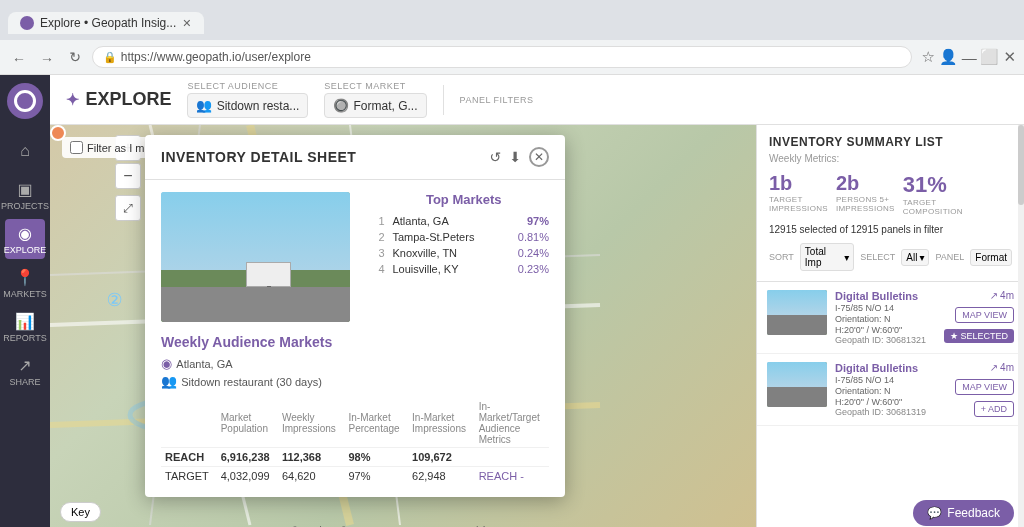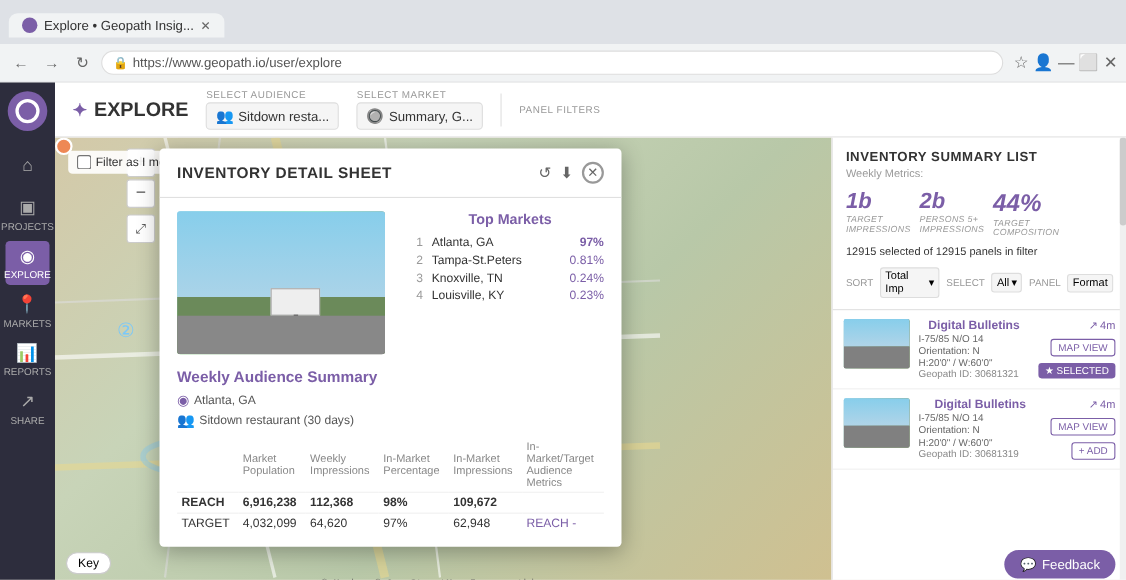--- a/index.html
+++ b/index.html
@@ -306,21 +306,21 @@
       flex-shrink: 0;
       position: relative;
     }
     .inventory-summary-header {
       padding: 10px 12px 6px;
       border-bottom: 1px solid #e0e0e0;
     }
     .inv-title { font-size: 12px; font-weight: bold; color: #333; letter-spacing: 0.5px; margin-bottom: 4px; }
     .inv-subtitle { font-size: 10px; color: #999; margin-bottom: 8px; }
     .inv-metrics { display: flex; gap: 8px; margin-bottom: 8px; }
-    .inv-metric { display: flex; flex-direction: column; font-style: italic; }
+    .inv-metric { display: flex; flex-direction: column; }
     .inv-metric-value { font-size: 20px; font-weight: bold; color: #7b5ea7; }
     .inv-metric-value.large { font-size: 22px; }
     .inv-metric-label { font-size: 8px; color: #999; text-transform: uppercase; letter-spacing: 0.3px; }
     .inv-selected-count { font-size: 10px; color: #333; margin-bottom: 8px; }
 
     .inv-controls { display: flex; gap: 6px; align-items: center; margin-bottom: 4px; }
     .inv-ctrl-label { font-size: 9px; color: #999; }
     .inv-ctrl-select {
       background: #f5f5f5; border: 1px solid #ddd;
       border-radius: 3px; padding: 2px 4px;
@@ -344,21 +344,21 @@
     }
     .inv-item-img-sky {
       position: absolute; top: 0; left: 0; right: 0; height: 55%;
       background: linear-gradient(180deg, #87CEEB 0%, #b0d4e8 100%);
     }
     .inv-item-img-ground {
       position: absolute; bottom: 0; left: 0; right: 0; height: 45%;
       background: #808080;
     }
     .inv-item-info { flex: 1; }
-    .inv-item-name { font-size: 11px; font-weight: bold; color: #7b5ea7; text-align: center; }
+    .inv-item-name { font-size: 11px; font-weight: bold; color: #7b5ea7; }
     .inv-item-detail { font-size: 9px; color: #666; margin-top: 1px; }
     .inv-item-geopath { font-size: 9px; color: #888; }
 
     .inv-item-actions { display: flex; flex-direction: column; gap: 6px; align-items: flex-end; }
     .inv-item-time { font-size: 10px; color: #7b5ea7; display: flex; align-items: center; gap: 2px; }
 
     .map-view-btn {
       background: none; border: 1px solid #7b5ea7; color: #7b5ea7;
       border-radius: 3px; padding: 2px 6px; font-size: 9px; cursor: pointer;
     }
@@ -459,21 +459,21 @@
         <span class="select-label">SELECT AUDIENCE</span>
         <div class="select-btn">
           <span class="select-btn-icon">👥</span>
           <span>Sitdown resta...</span>
         </div>
       </div>
       <div class="select-group">
         <span class="select-label">SELECT MARKET</span>
         <div class="select-btn">
           <span class="select-btn-icon">🔘</span>
-          <span>Summary, G...</span>
+          <span>Format, G...</span>
         </div>
       </div>
       <div class="divider-v"></div>
       <div class="panel-filters-section">
         <span class="panel-filters-label">PANEL FILTERS</span>
       </div>
     </div>
 
     <div class="main-area">
 
@@ -562,21 +562,21 @@
                   </div>
                   <div class="market-item">
                     <span class="market-num">4</span>
                     <span class="market-name">Louisville, KY</span>
                     <span class="market-pct low">0.23%</span>
                   </div>
                 </div>
               </div>
 
               <div style="margin-top:12px;">
-                <div class="weekly-title">Weekly Audience Summary</div>
+                <div class="weekly-title">Weekly Audience Markets</div>
                 <div class="weekly-location">
                   <span class="loc-icon">◉</span>
                   <span>Atlanta, GA</span>
                 </div>
                 <div class="weekly-audience">
                   <span class="aud-icon">👥</span>
                   <span>Sitdown restaurant (30 days)</span>
                 </div>
 
                 <table class="data-table">
@@ -622,21 +622,21 @@
           <div class="inv-metrics">
             <div class="inv-metric">
               <span class="inv-metric-value">1b</span>
               <span class="inv-metric-label">TARGET<br>IMPRESSIONS</span>
             </div>
             <div class="inv-metric">
               <span class="inv-metric-value">2b</span>
               <span class="inv-metric-label">PERSONS 5+<br>IMPRESSIONS</span>
             </div>
             <div class="inv-metric">
-              <span class="inv-metric-value large">44%</span>
+              <span class="inv-metric-value large">31%</span>
               <span class="inv-metric-label">TARGET<br>COMPOSITION</span>
             </div>
           </div>
           <div class="inv-selected-count">12915 selected of 12915 panels in filter</div>
 
           <div class="inv-controls">
             <span class="inv-ctrl-label">SORT</span>
             <div class="inv-ctrl-select">
               <span>Total Imp</span>
               <span>▾</span>

